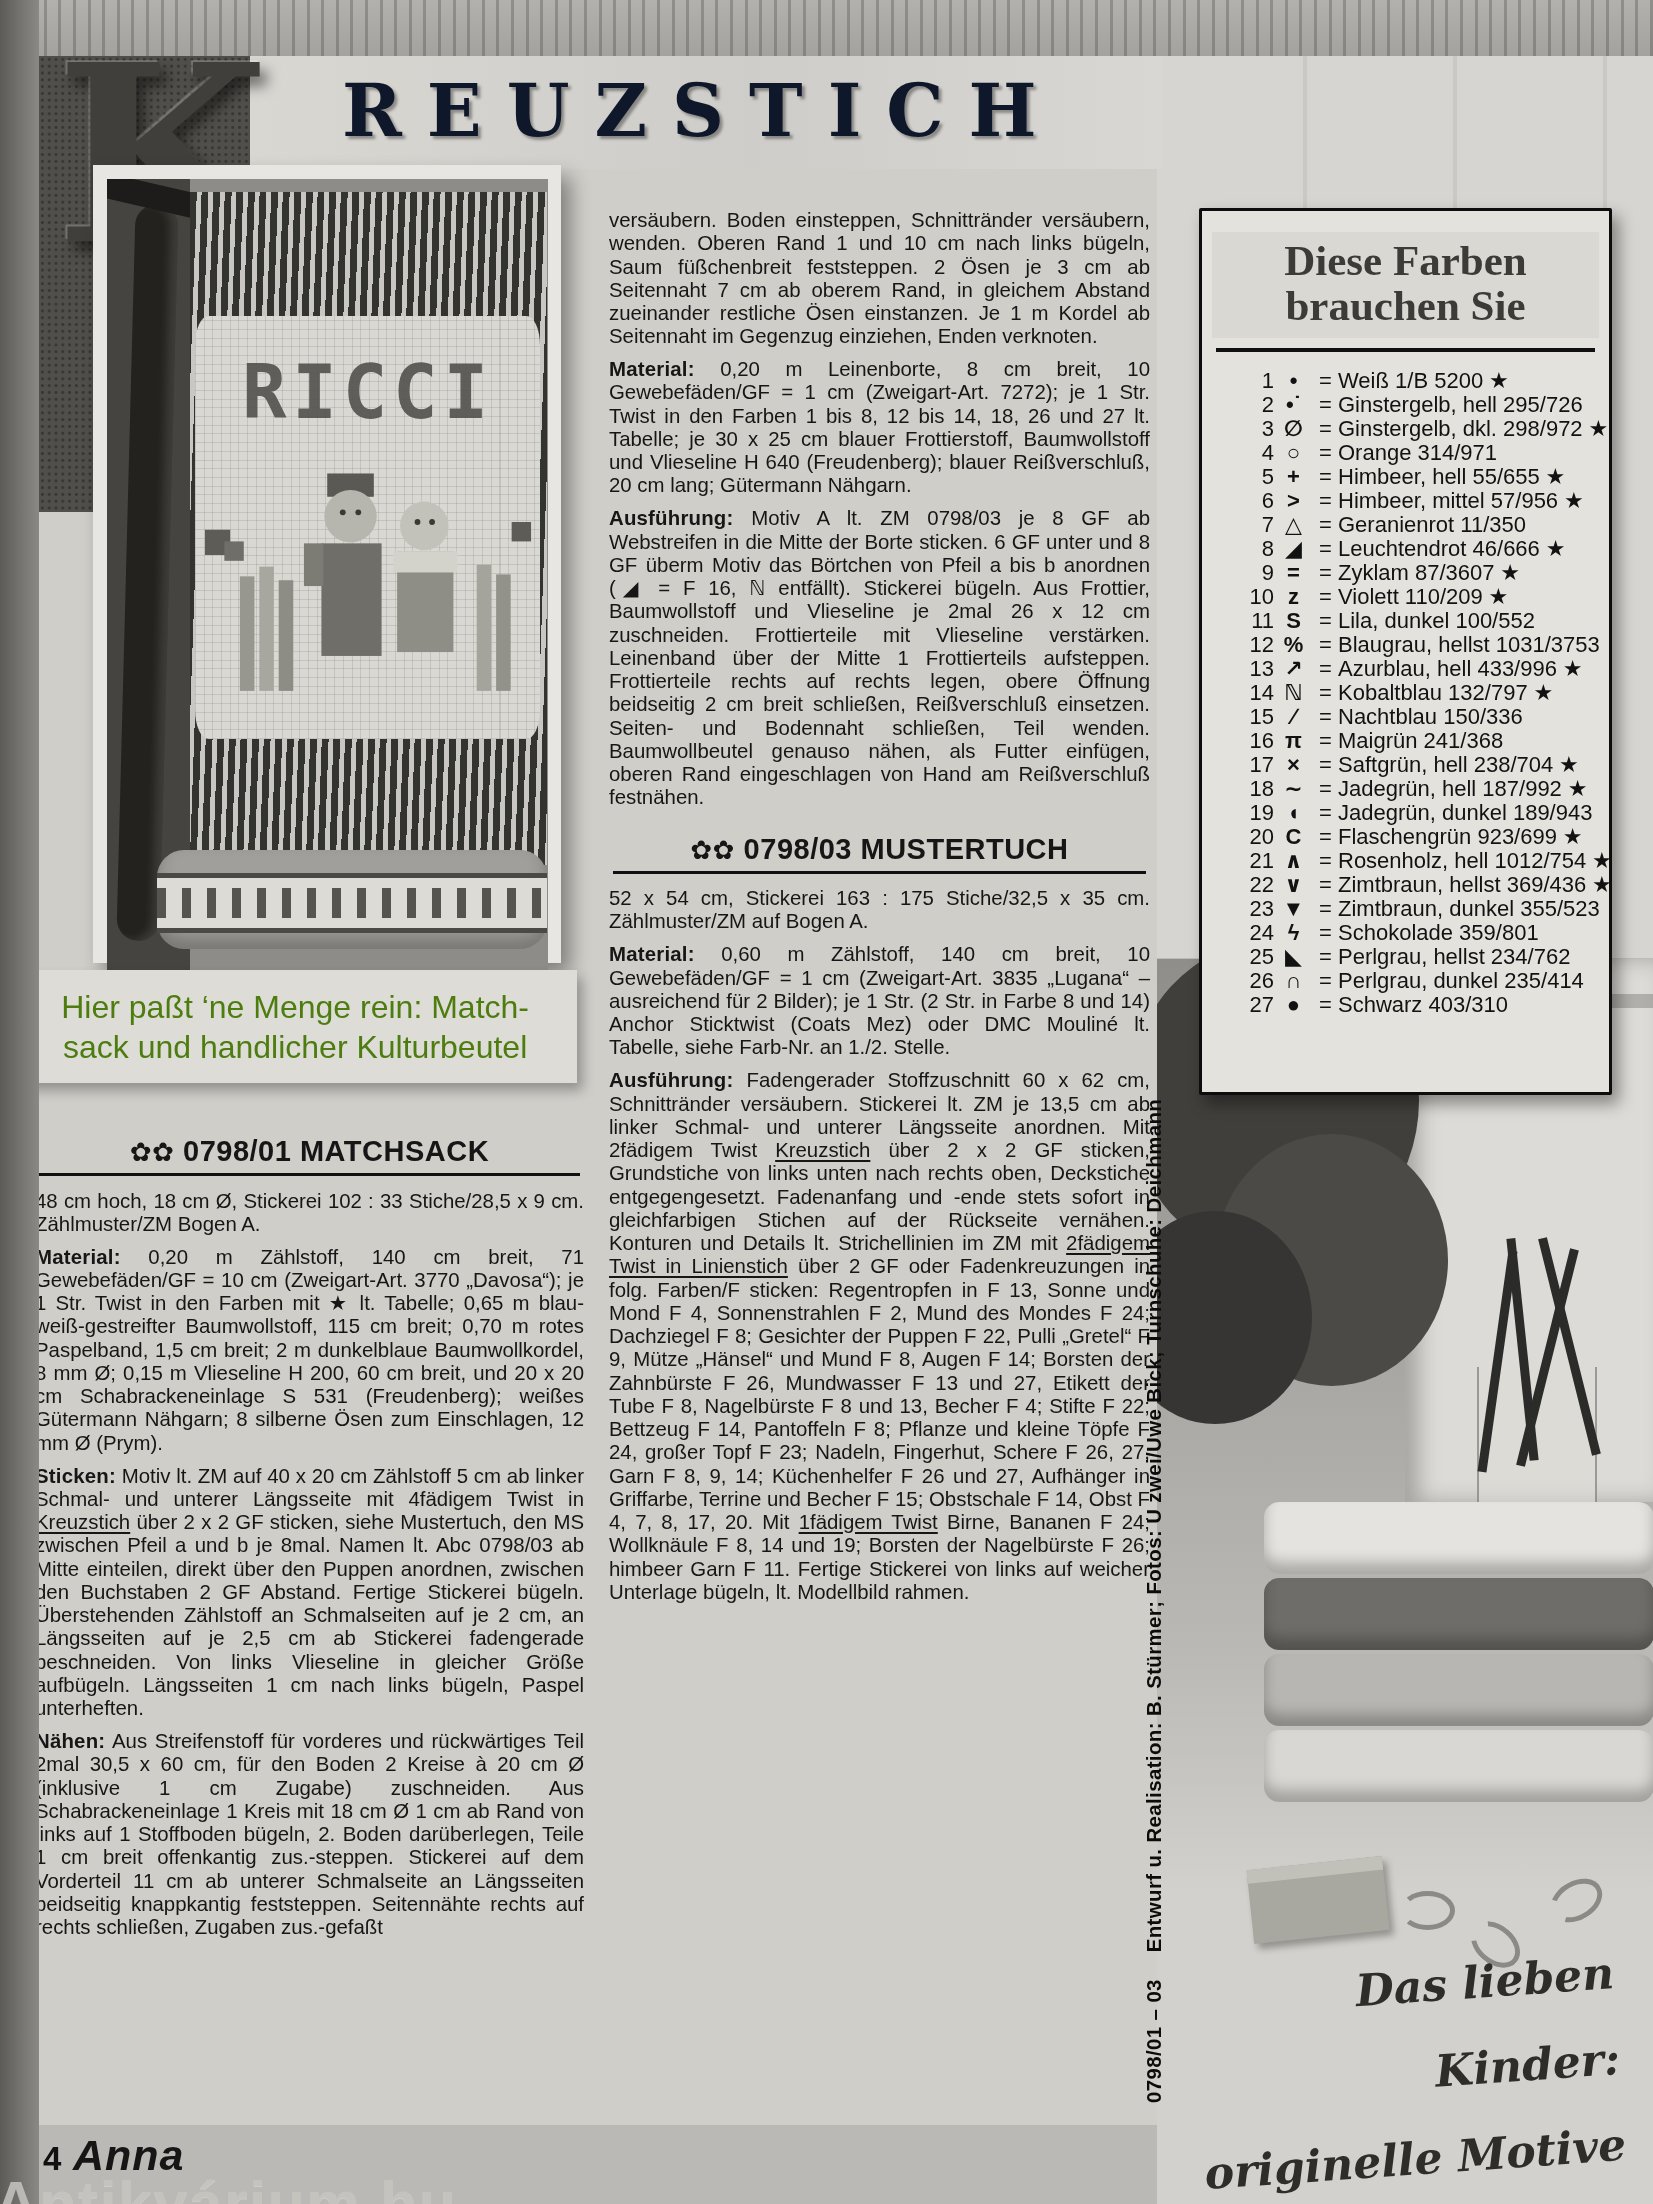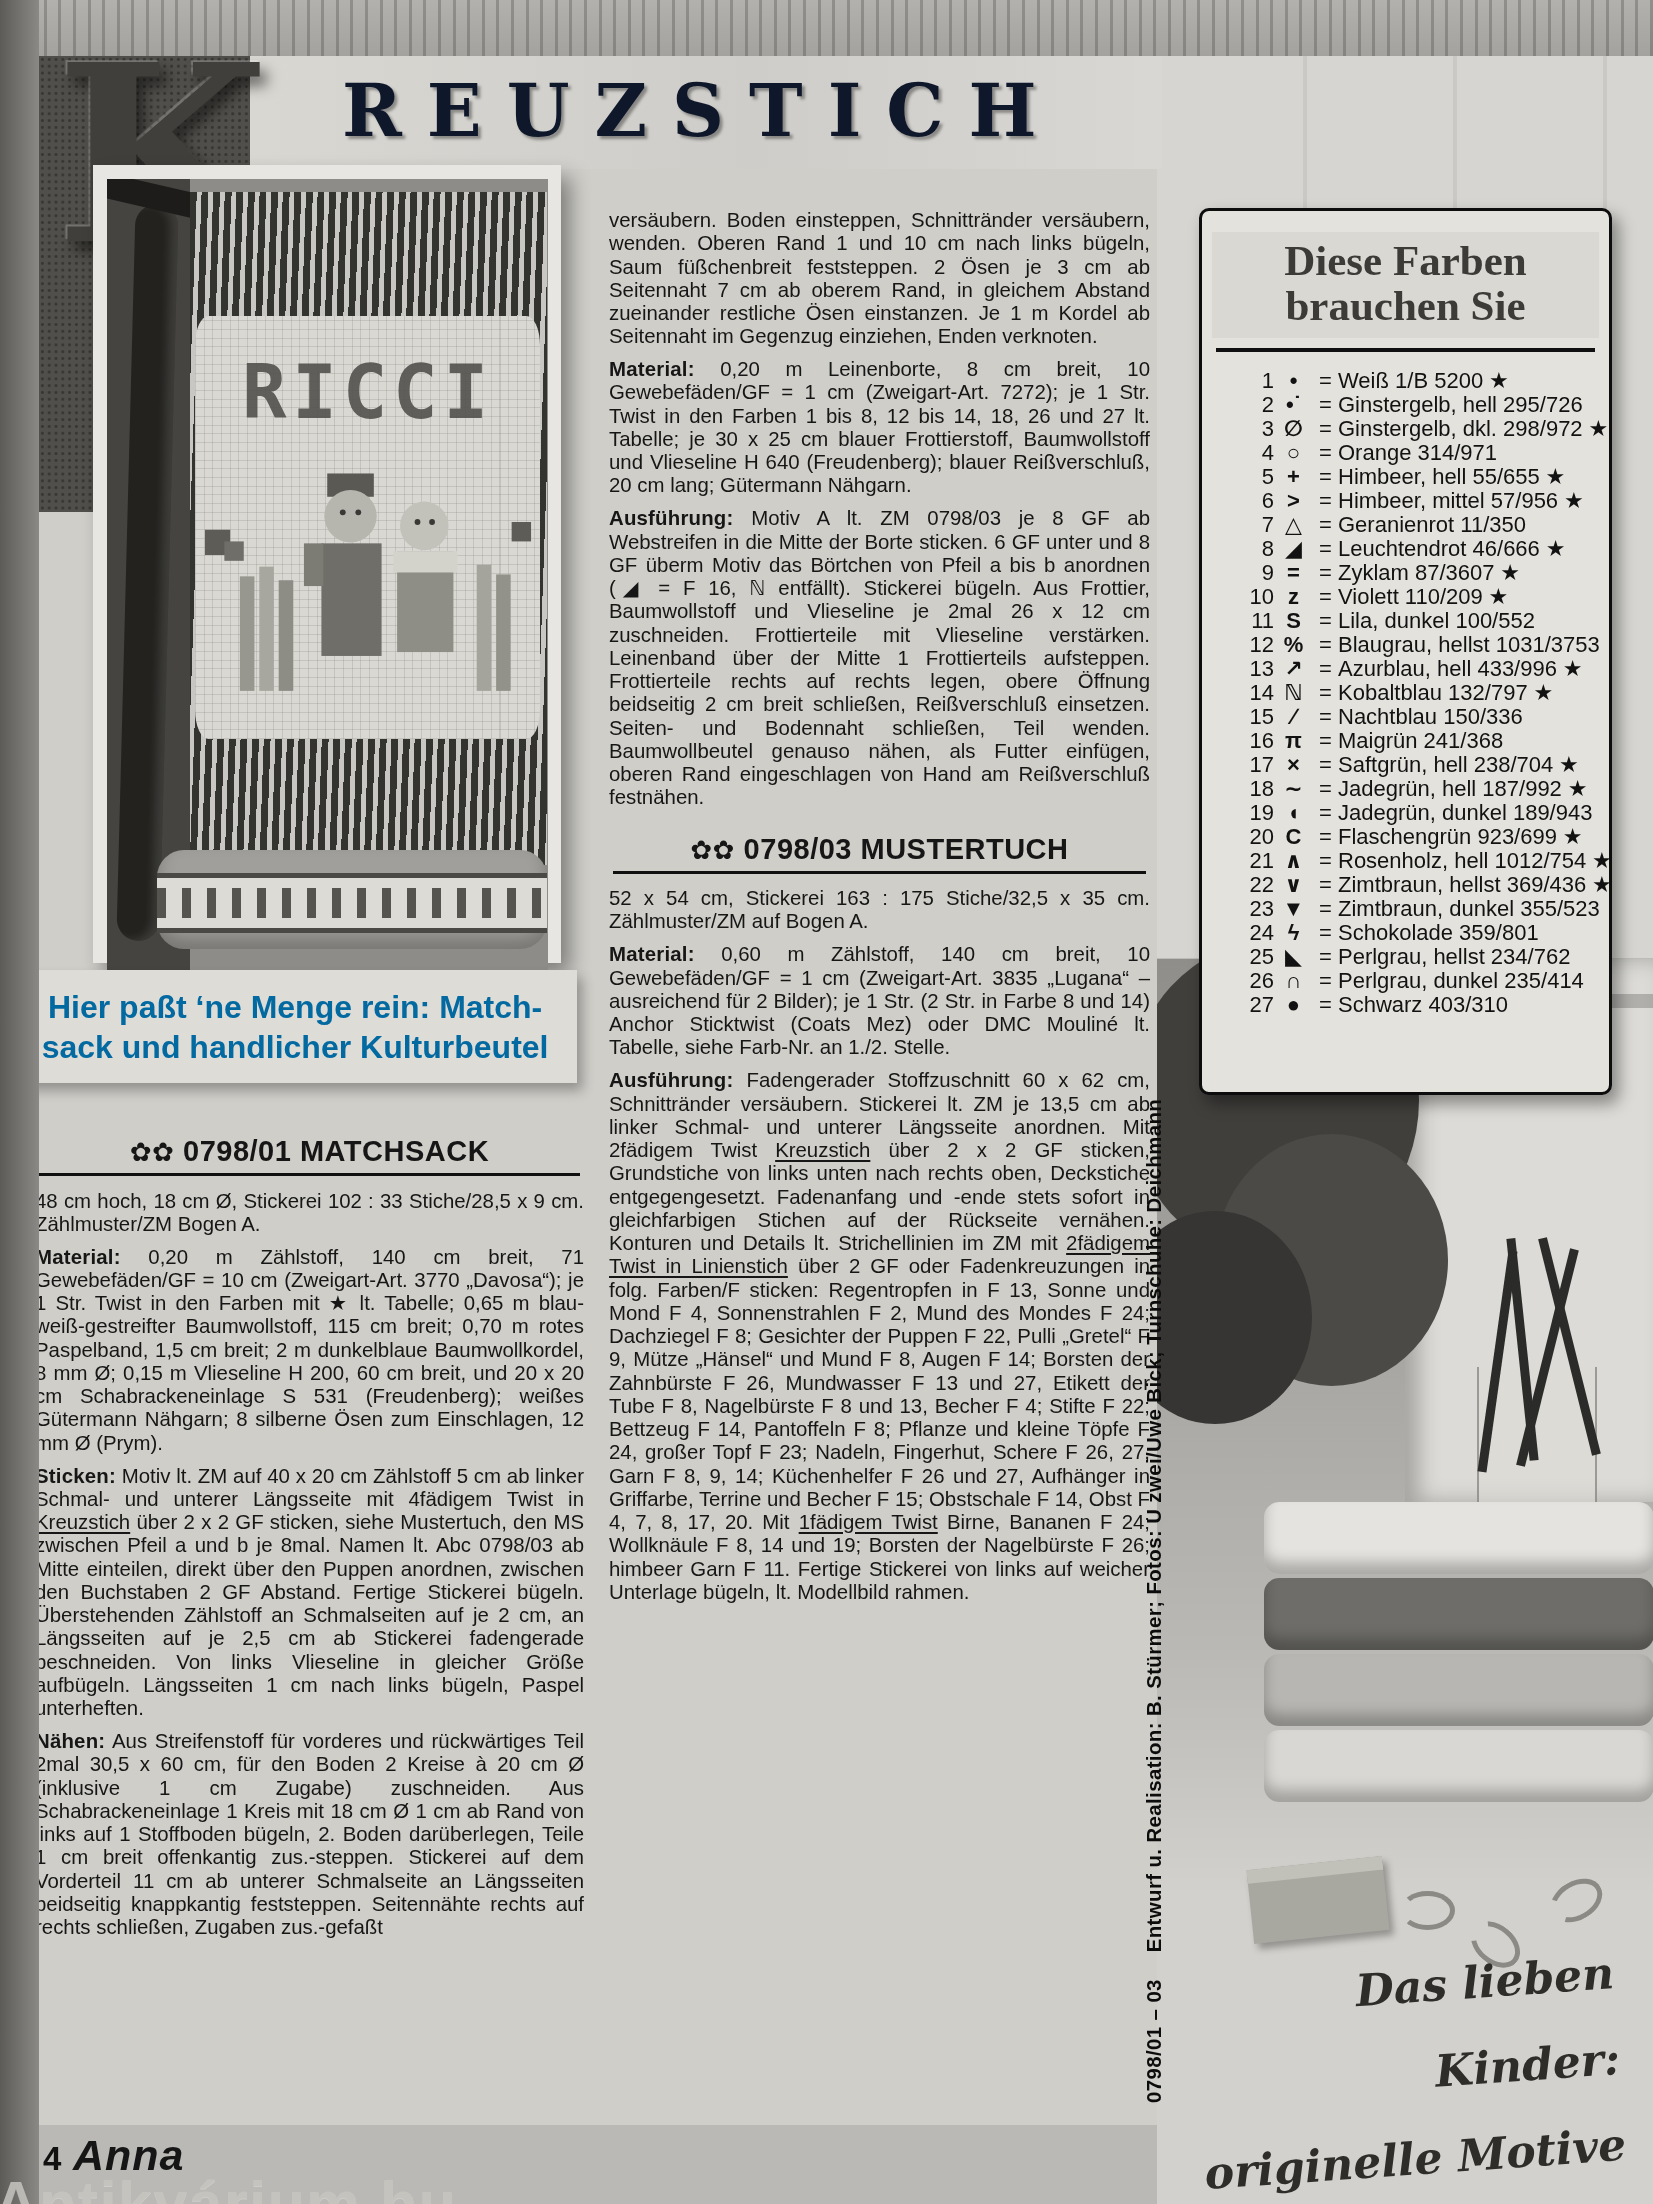--- a/index.html
+++ b/index.html
@@ -48,36 +48,36 @@
   .motif-svg{position:absolute;left:7.8px;top:136px;}
   .pillow{position:absolute;left:50px;top:671px;width:390px;height:99px;background:#a09f9b;border-radius:27px;
     box-shadow:inset 0 -11.6px 17.5px rgba(0,0,0,.25);}
   .pillow-band{position:absolute;left:0;top:23px;width:100%;height:50px;background:#dcdbd6;
     border-top:5.8px solid #4a4945;border-bottom:5.8px solid #4a4945;
     background-image:repeating-linear-gradient(90deg,#55544f 0 8.7px,rgba(0,0,0,0) 8.7px 25px);
     background-size:100% 60%;background-position:0 50%;background-repeat:no-repeat;}
 
   .caption-box{position:absolute;left:13.6px;top:970px;width:563px;height:113px;background:#dddcd7;z-index:3;
     box-shadow:5.8px 7.8px 11.6px rgba(0,0,0,.3);display:flex;align-items:center;justify-content:center;
-    font-weight:bold;font-size:32px;line-height:1.25;text-align:center;color:#0369a1;}
+    font-weight:normal;font-size:32px;line-height:1.25;text-align:center;color:#4d7c0f;}
 
   
   .col{position:absolute;z-index:2;font-size:20.4px;line-height:1.14;text-align:justify;}
   .col-left{left:35px;top:1112px;width:549px;}
   .col-mid{left:609px;top:163px;width:541px;margin-top:46px;}
   .para{margin:0 0 9.7px 0;}
   .para b{letter-spacing:0.2px;}
   .para u{text-underline-offset:2.9px;}
   .sec-head{font-weight:bold;font-size:29px;text-align:center;border-bottom:3.9px solid #101010;
     padding-bottom:4.9px;margin:23px 3.9px 13.6px 3.9px;letter-spacing:0.5px;white-space:nowrap;}
   .sec-head .flowers{font-family:"DejaVu Sans",sans-serif;font-size:26px;}
 
   
   .color-box{position:absolute;left:1199px;top:208px;width:413px;height:887px;box-sizing:border-box;z-index:5;
-    background:#e3e2dd;border:3.9px solid #0d0d0d;border-radius:10px;
+    background:#e3e2dd;border:3.9px solid #0d0d0d;border-radius:2px;
     box-shadow:6.8px 8.7px 15.5px rgba(0,0,0,.38);}
   .color-box-title{margin:21.3px 9.7px 0 9.7px;text-align:center;font-family:"Liberation Serif","DejaVu Serif",serif;
     font-weight:bold;font-size:43px;line-height:1.05;color:#3c3b38;background:#d9d8d3;padding:5.8px 0 9.7px 0;}
   .color-rule{height:3.9px;background:#101010;margin:9.7px 13.6px 17.5px 13.6px;}
   .color-list{padding:0 11.6px 0 33px;font-size:22px;line-height:24px;color:#121212;}
   .crow{white-space:nowrap;}
   .cnum{display:inline-block;width:39px;text-align:right;}
   .csym{display:inline-block;width:39px;text-align:center;font-weight:bold;}
   .ceq{display:inline-block;width:25px;text-align:center;}
   .cstar{padding-left:5.8px;}

